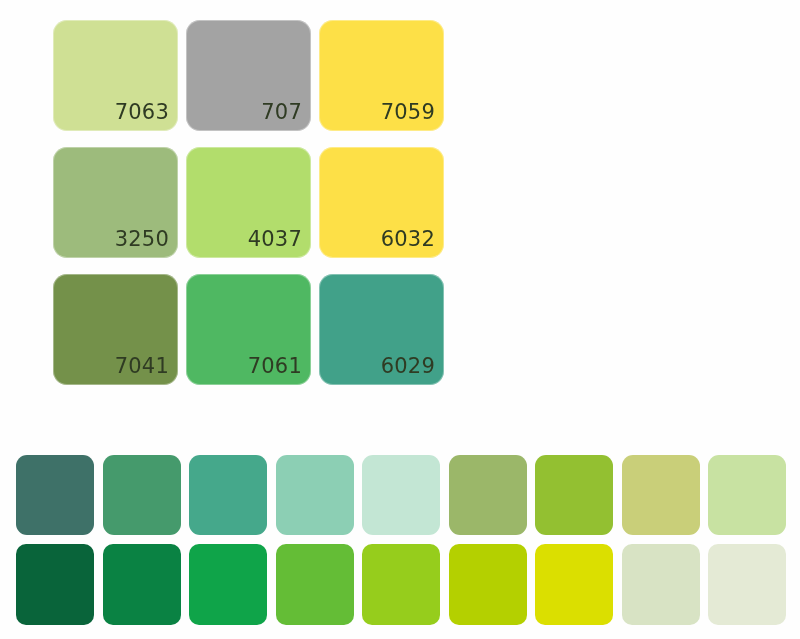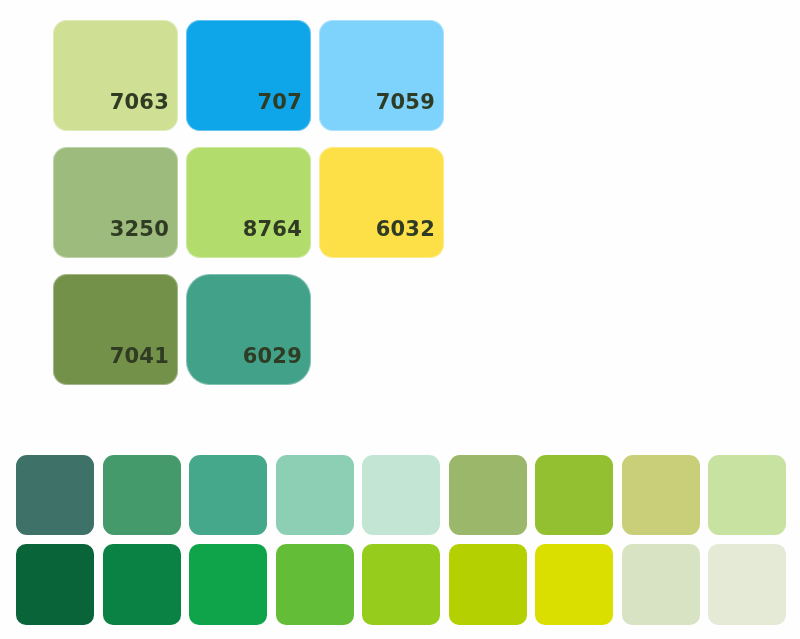--- a/index.html
+++ b/index.html
@@ -38,27 +38,27 @@
   .named-swatch {
     position: relative;
     border-radius: 14px;
     box-sizing: border-box;
     box-shadow: 0 0 0 1px rgba(255,255,255,0.35) inset;
   }
 
   .named-swatch-label {
     position: absolute;
     right: 9px;
-    bottom: 16px;
+    bottom: 6px;
     font-size: 21px;
     line-height: 26px;
     letter-spacing: 0.2px;
     color: #2f3b23;
     font-family: "DejaVu Sans", sans-serif;
-    font-weight: 700;
+    font-weight: 400;
     white-space: nowrap;
   }
 
   
   .swatch-strip {
     position: absolute;
     left: 16px;
     width: 770px;
     display: grid;
     grid-template-columns: repeat(9, 78px);
@@ -78,39 +78,42 @@
 </style>
 </head>
 <body>
 
 <div id="palette-page">
 
   <div id="named-swatch-grid">
       <div class="named-swatch" style="background: rgb(207, 224, 148);">
         <span class="named-swatch-label" style="color: rgb(47, 59, 35);">7063</span>
       </div>
-      <div class="named-swatch" style="background: #0ea5e9;">
+      <div class="named-swatch" style="background: #a3a3a3;">
         <span class="named-swatch-label" style="color: rgb(47, 59, 35);">707</span>
       </div>
-      <div class="named-swatch" style="background: #7dd3fc;">
+      <div class="named-swatch" style="background: #fde047;">
         <span class="named-swatch-label" style="color: rgb(47, 59, 35);">7059</span>
       </div>
       <div class="named-swatch" style="background: rgb(157, 187, 124);">
         <span class="named-swatch-label" style="color: rgb(47, 59, 35);">3250</span>
       </div>
       <div class="named-swatch" style="background: rgb(178, 221, 108);">
-        <span class="named-swatch-label" style="color: rgb(47, 59, 35);">8764</span>
+        <span class="named-swatch-label" style="color: rgb(47, 59, 35);">4037</span>
       </div>
       <div class="named-swatch" style="background: #fde047;">
         <span class="named-swatch-label" style="color: rgb(47, 59, 35);">6032</span>
       </div>
       <div class="named-swatch" style="background: rgb(116, 145, 74); padding-left: 44px;">
         <span class="named-swatch-label" style="color: rgb(47, 59, 35);">7041</span>
       </div>
-      <div class="named-swatch" style="background: rgb(65, 161, 137); border-radius: 24px;">
+      <div class="named-swatch" style="background: rgb(79, 184, 98);">
+        <span class="named-swatch-label" style="color: rgb(47, 59, 35);">7061</span>
+      </div>
+      <div class="named-swatch" style="background: rgb(65, 161, 137);">
         <span class="named-swatch-label" style="color: rgb(47, 59, 35);">6029</span>
       </div>
     </div>
 
   <div class="swatch-strip" id="swatch-strip-row-1">
       <div class="strip-swatch" style="background: rgb(62, 113, 104);"></div>
       <div class="strip-swatch" style="background: rgb(69, 154, 108);"></div>
       <div class="strip-swatch" style="background: rgb(69, 168, 139);"></div>
       <div class="strip-swatch" style="background: rgb(140, 207, 180);"></div>
       <div class="strip-swatch" style="background: rgb(195, 230, 212);"></div>

